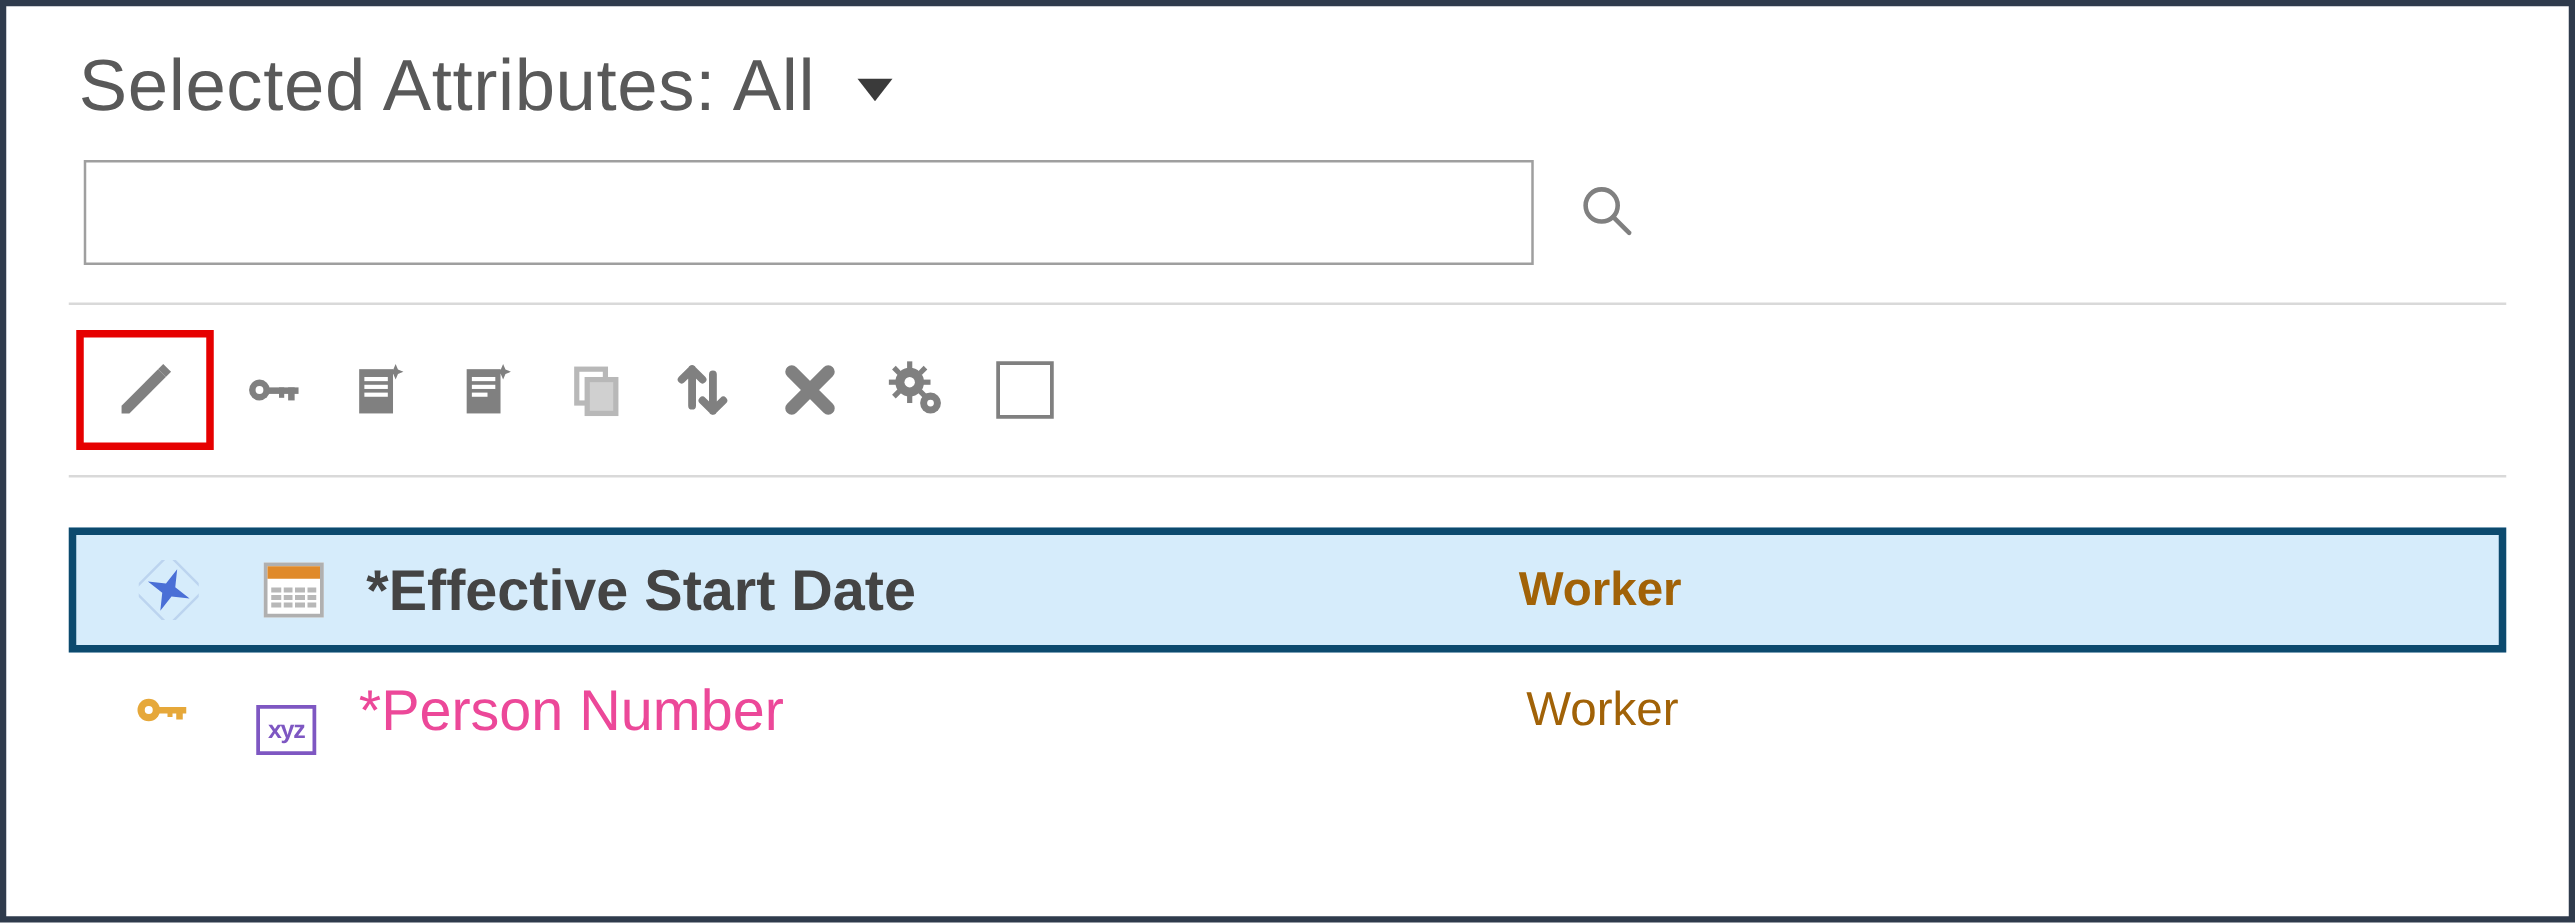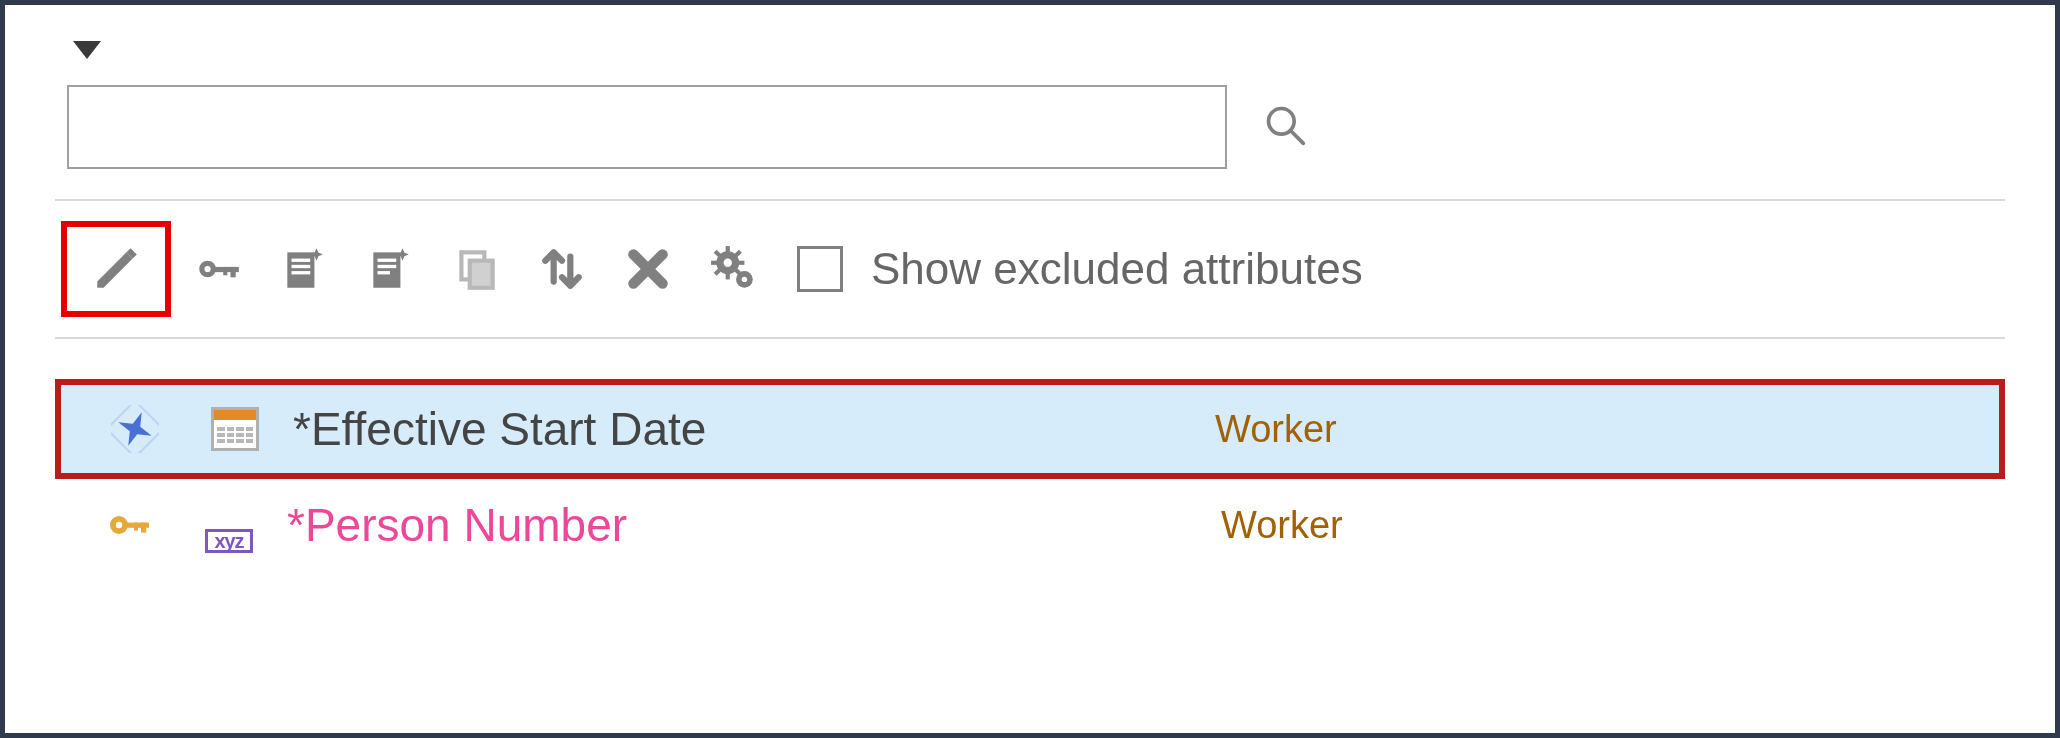--- a/index.html
+++ b/index.html
@@ -95,21 +95,22 @@
   }
   .row {
     display: grid;
     grid-template-columns: 100px 100px 1fr 760px;
     align-items: center;
     height: 100px;
     padding: 0 24px;
   }
   .row.selected {
     background: #d6ecfb;
-    border: 6px solid #b91c1c;
+    border: 6px solid #0c4a6e;
+    font-weight: bold;
   }
   .row-icon { display:flex; align-items:center; justify-content:center; }
   .row-icon svg { width: 48px; height: 48px; }
   .row-name {
     font-size: 46px;
     color: #444;
     padding-left: 8px;
   }
   .row-src {
     font-size: 38px;
@@ -135,36 +136,37 @@
     position:absolute; left:0; right:0; top:0; height:10px;
     background:#e08a2a;
   }
   .cal-icon .dots {
     position:absolute; left:0; right:0; top:14px; bottom:2px;
     display:grid; grid-template-columns:repeat(4,1fr); grid-template-rows:repeat(3,1fr);
     gap:2px; padding:3px;
   }
   .cal-icon .dots span { background:#b8b8b8; }
   .xyz-icon {
-    width:48px; height:24px;
+    width:48px; height:40px;
     border:3px solid #7e57c2;
     display:flex; align-items:center; justify-content:center;
     font-size:20px; font-weight:bold; color:#7e57c2;
     font-family: Arial, sans-serif;
     letter-spacing:-1px;
     margin-top:32px;
   }
 </style>
 </head>
 <body>
 
 <div class="frame">
   <div class="inner">
 
     <div class="header-row">
+      <span class="header-text">Selected Attributes: All</span>
       <span class="dropdown-caret"></span>
     </div>
 
     <div class="search-area">
       <input class="search-input" type="text" placeholder="" style="">
       <span class="search-icon">
         <svg viewBox="0 0 24 24">
           <circle cx="10" cy="10" r="7" fill="none" stroke="#808080" stroke-width="2"></circle>
           <line x1="15" y1="15" x2="22" y2="22" stroke="#808080" stroke-width="2" stroke-linecap="round"></line>
         </svg>
@@ -234,21 +236,20 @@
             <rect x="3" y="3" width="2" height="3" transform="rotate(-45 4 4.5)"></rect>
             <rect x="13" y="12" width="2" height="3" transform="rotate(-45 14 13.5)"></rect>
             <rect x="13" y="3" width="2" height="3" transform="rotate(45 14 4.5)"></rect>
             <rect x="3" y="12" width="2" height="3" transform="rotate(45 4 13.5)"></rect>
           </g>
           <circle cx="17" cy="17" r="4" fill="#808080"></circle>
           <circle cx="17" cy="17" r="1.3" fill="#fff"></circle>
         </svg>
       </div>
       <div class="checkbox"></div>
-      <span class="checkbox-label">Show excluded attributes</span>
     </div>
 
     <div class="rows-wrap">
 
       <div class="row selected">
         <div class="row-icon">
           <svg viewBox="0 0 24 24">
             <polygon points="12,3 14,10 21,12 14,14 12,21 10,14 3,12 10,10" fill="#4a6fd6" transform="rotate(22 12 12)"></polygon>
             <rect x="2" y="2" width="20" height="20" fill="none" stroke="#bcd4ef" stroke-width="1" transform="rotate(45 12 12)"></rect>
           </svg>

